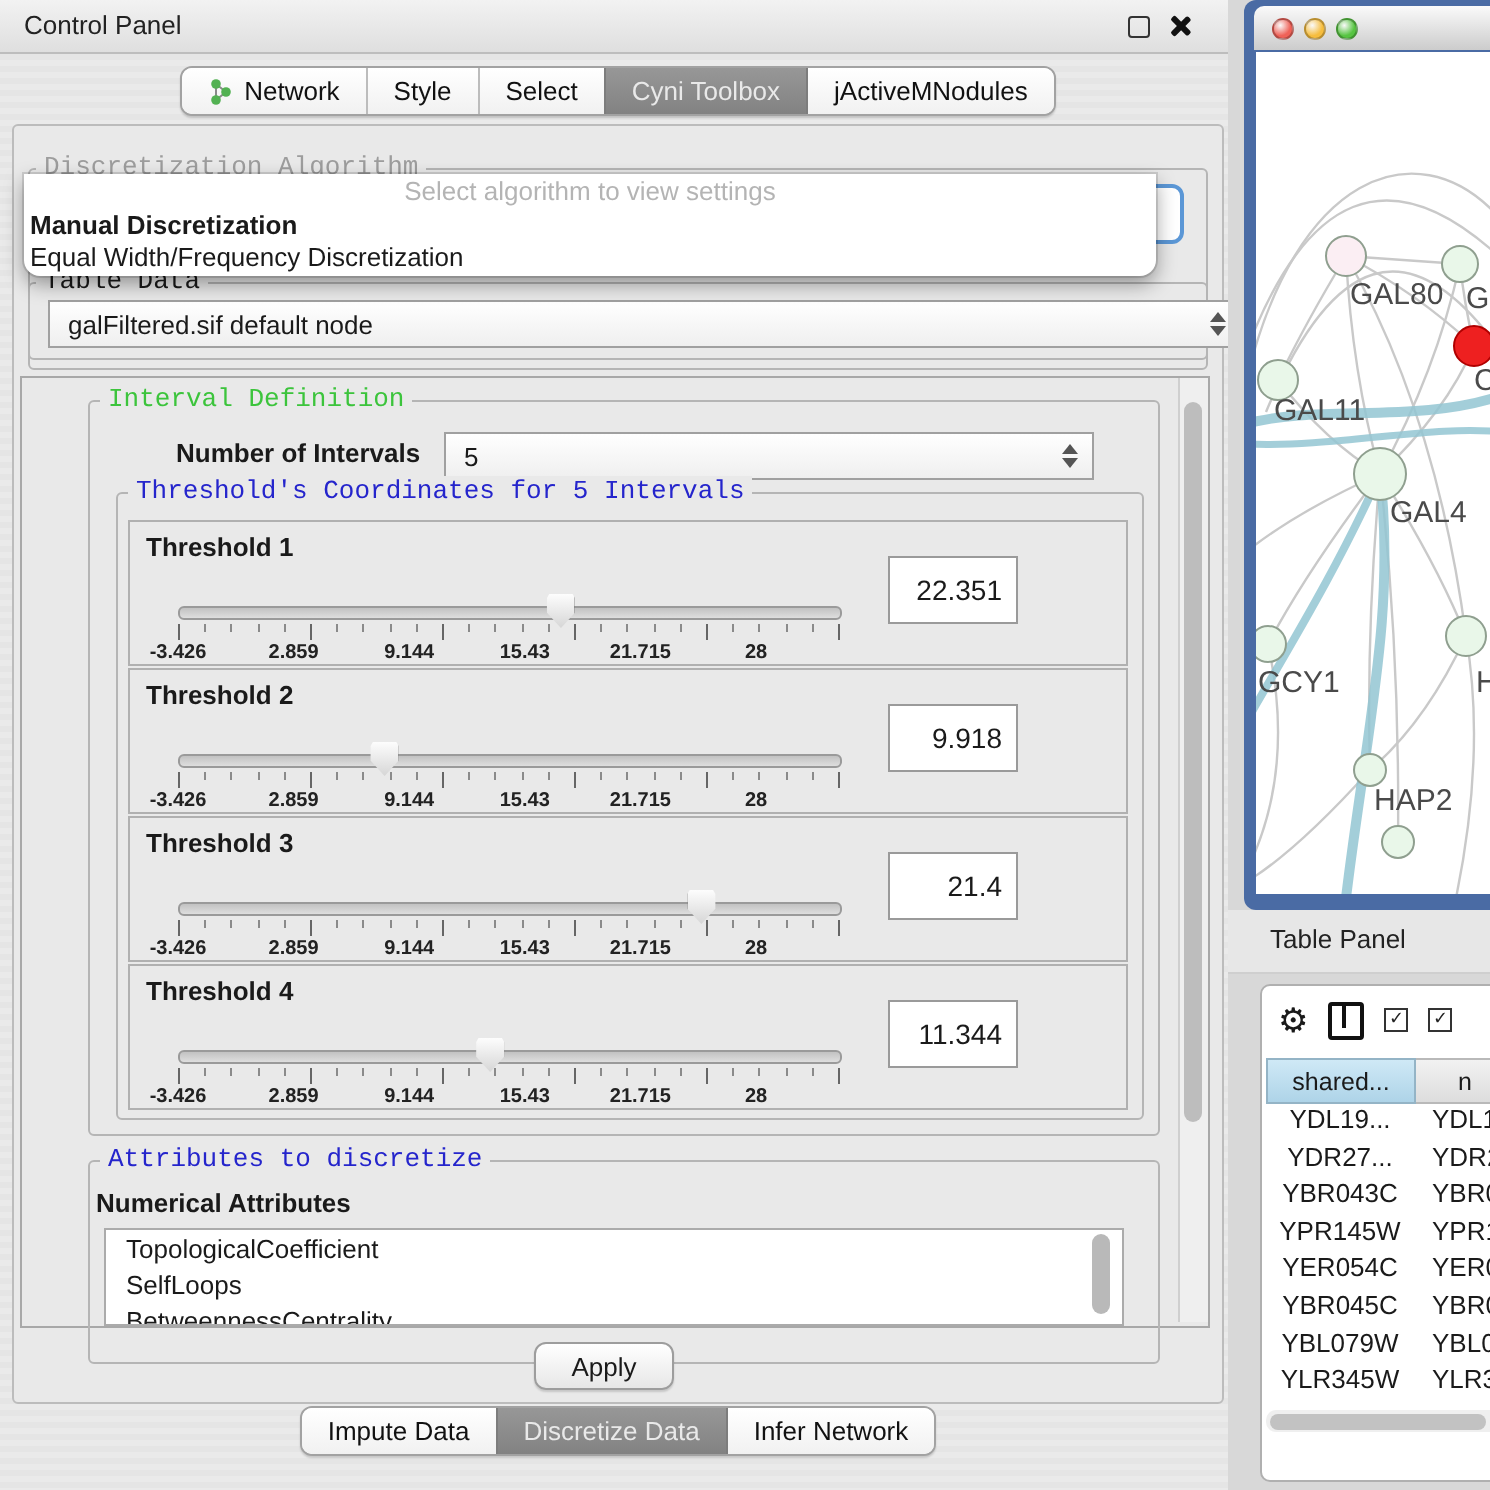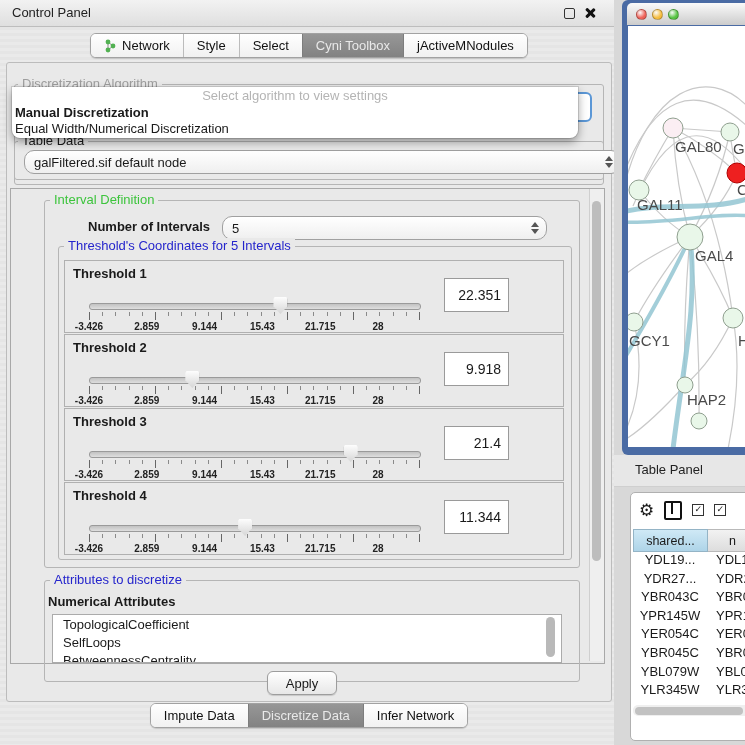--- a/index.html
+++ b/index.html
@@ -29,37 +29,37 @@
     background:#fff;box-shadow:0 1px 1px rgba(0,0,0,.15);height:23px;}
   .seg{display:flex;align-items:center;gap:5px;padding:0 13px;font-size:13px;color:#111;
     background:linear-gradient(#ffffff,#f1f1f1);border-left:1px solid #bcbcbc;white-space:nowrap;cursor:default;}
   .seg:first-child{border-left:none;}
   .seg.sel{background:linear-gradient(#979797,#828282);color:#e9e9e9;border-left-color:#7d7d7d;}
   .seg.sel + .seg{border-left-color:#7d7d7d;}
   
   #mainframe{left:6px;top:62px;width:604px;height:638px;background:#e9e9e9;
     border:1px solid #bcbcbc;border-radius:3px;}
   .groupbox{position:absolute;border:1px solid #b5b5b5;border-radius:3px;}
-  .grouplabel{position:absolute;font-size:13px;background:#e9e9e9;padding:0 4px;line-height:15px;}
+  .grouplabel{position:absolute;font-size:13px;background:#e9e9e9;padding:0 4px;line-height:15px;font-family:Liberation Mono, monospace;}
   
   #algo-group{left:14px;top:84px;width:588px;height:94px;}
   #algo-label{left:18px;top:76px;color:#9d9d9d;}
   #algo-combo-behind{left:24px;top:92px;width:564px;height:26px;background:#fff;
     border:2.5px solid #5b97d6;border-radius:6px;z-index:4;}
   
   #algo-popup{left:12px;top:87px;width:566px;height:51px;background:#fff;z-index:6;
     border-radius:0 0 8px 8px;box-shadow:0 4px 10px rgba(0,0,0,.38),0 0 0 1px rgba(0,0,0,.12);}
   #algo-popup .hint{position:absolute;left:0;top:1px;width:100%;text-align:center;color:#b4b4b4;font-size:13px;}
   #algo-popup .opt{position:absolute;left:3px;width:560px;font-size:13px;line-height:16px;padding-left:0;}
   #algo-popup .opt.b{font-weight:bold;}
   
   #td-group{left:14px;top:141px;width:588px;height:42px;}
   #td-label{left:18px;top:133px;color:#1a1a1a;}
   .combo{position:absolute;background:linear-gradient(#ffffff,#efefef);border:1px solid #a0a0a0;
-    border-radius:10px;font-size:13px;display:flex;align-items:center;padding:0 24px 0 9px;}
+    border-radius:0;font-size:13px;display:flex;align-items:center;padding:0 24px 0 9px;}
   .combo .stepper{position:absolute;right:7px;top:50%;transform:translateY(-50%);display:flex;flex-direction:column;gap:2px;}
   .combo .stepper b{width:0;height:0;border-left:4px solid transparent;border-right:4px solid transparent;display:block;}
   .combo .stepper b.up{border-bottom:5px solid #555;}
   .combo .stepper b.dn{border-top:5px solid #555;}
   #td-combo{left:24px;top:150px;width:562px;height:22px;}
   
   #scrollpane{left:10px;top:188px;width:593px;height:474px;border:1px solid #a8a8a8;background:#e9e9e9;overflow:hidden;}
   #vscroll{left:589px;top:189px;width:14px;height:472px;background:#efefef;border-left:1px solid #cfcfcf;}
   #vscroll .thumb{position:absolute;left:2px;top:12px;width:9px;height:360px;background:#bdbdbd;border-radius:5px;}
   
@@ -171,21 +171,21 @@
 
   <div id="mainframe" class="abs"></div>
 
   <div id="algo-group" class="groupbox"></div>
   <div id="algo-label" class="grouplabel">Discretization Algorithm</div>
   <div id="algo-combo-behind" class="abs"></div>
   <div id="algo-popup" class="abs">
     <div class="hint">Select algorithm to view settings</div>
     <div id="algo-options">
         <div class="opt b" style="top: 18px;">Manual Discretization</div>
-        <div class="opt" style="top: 34px;">Equal Width/Numerical Discretization</div>
+        <div class="opt" style="top: 34px;">Equal Width/Frequency Discretization</div>
       </div>
   </div>
 
   <div id="td-group" class="groupbox"></div>
   <div id="td-label" class="grouplabel">Table Data</div>
   <div id="td-combo" class="combo">
     <span>galFiltered.sif default node</span>
     <span class="stepper">
         <b class="up"></b>
         <b class="dn"></b>

